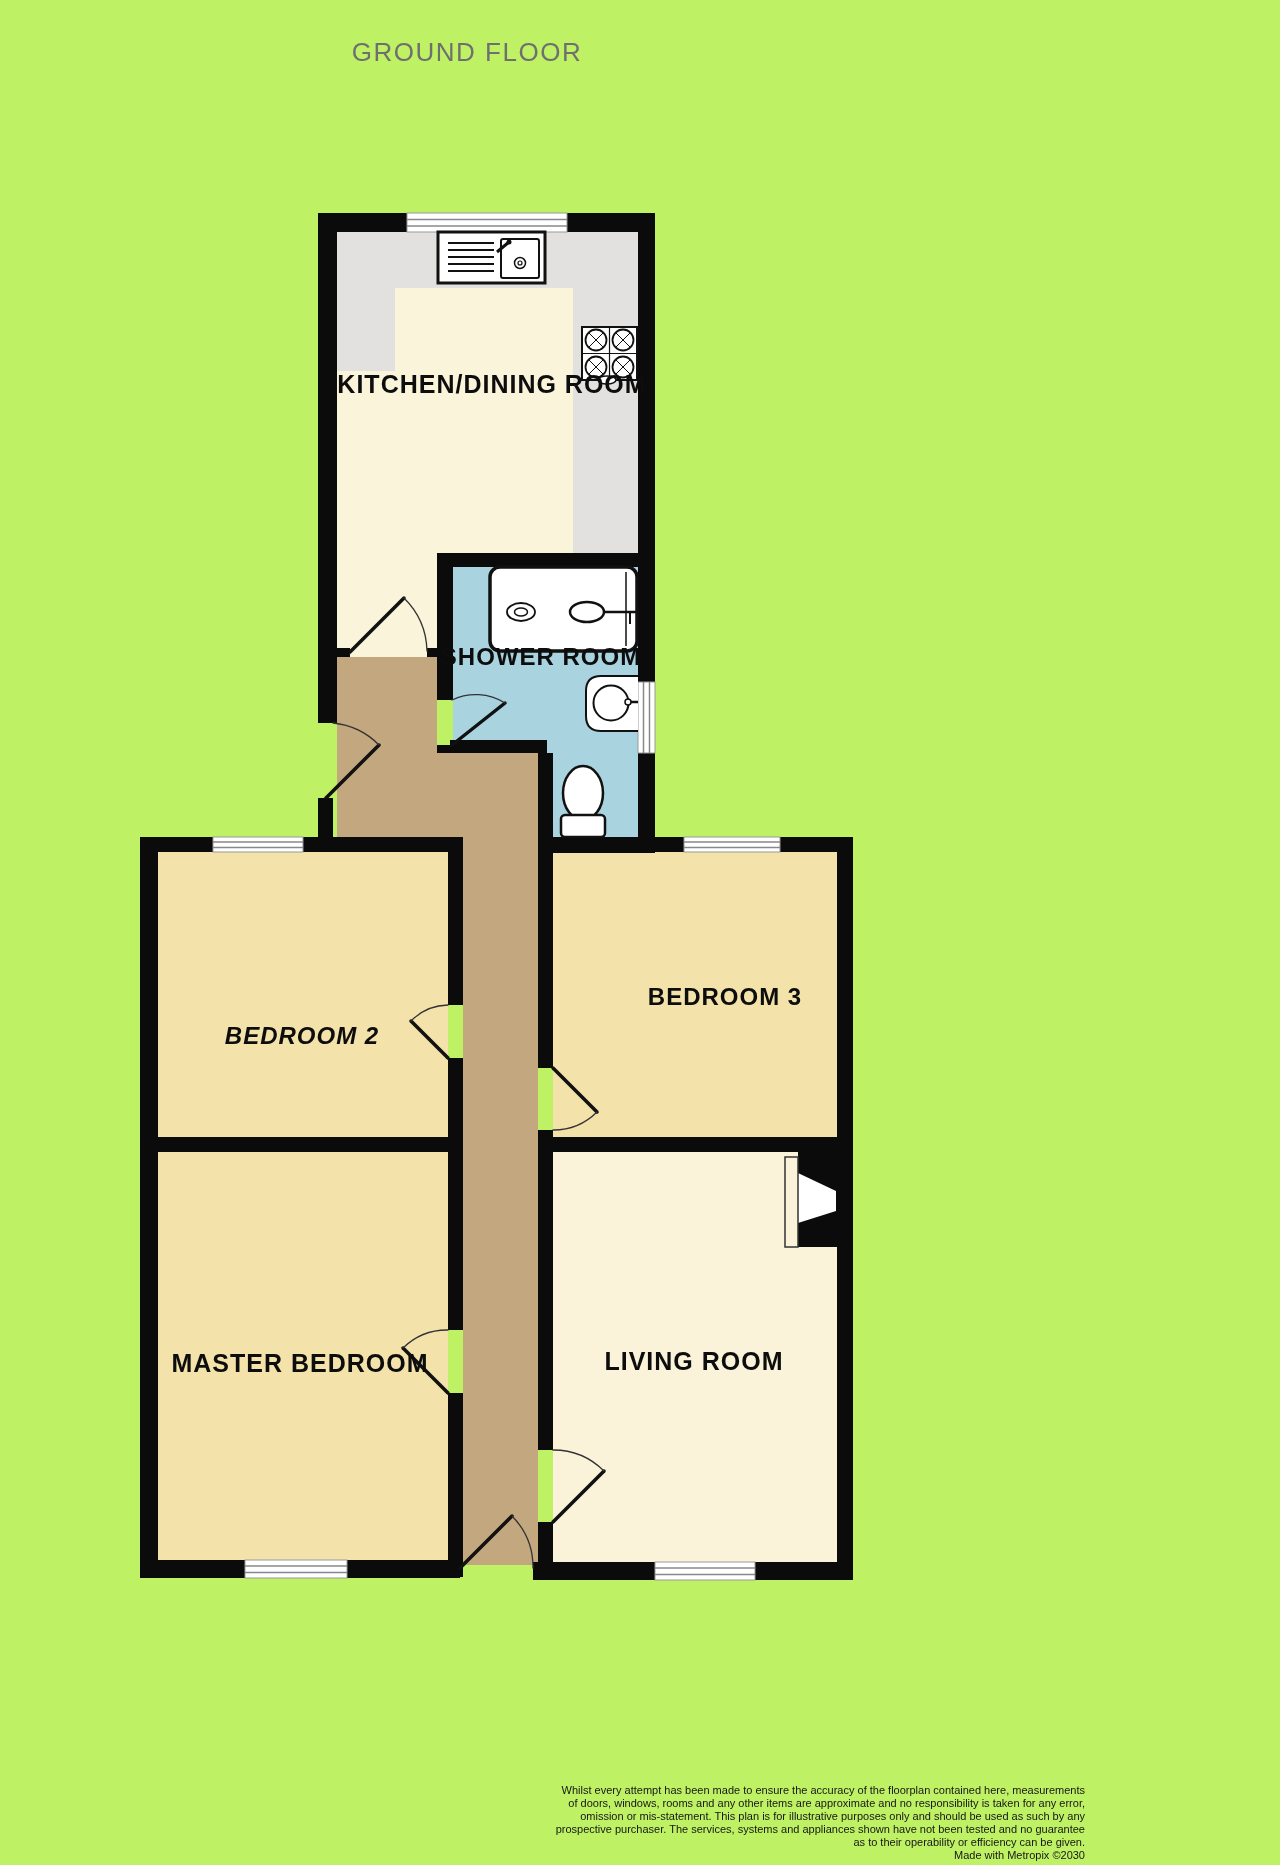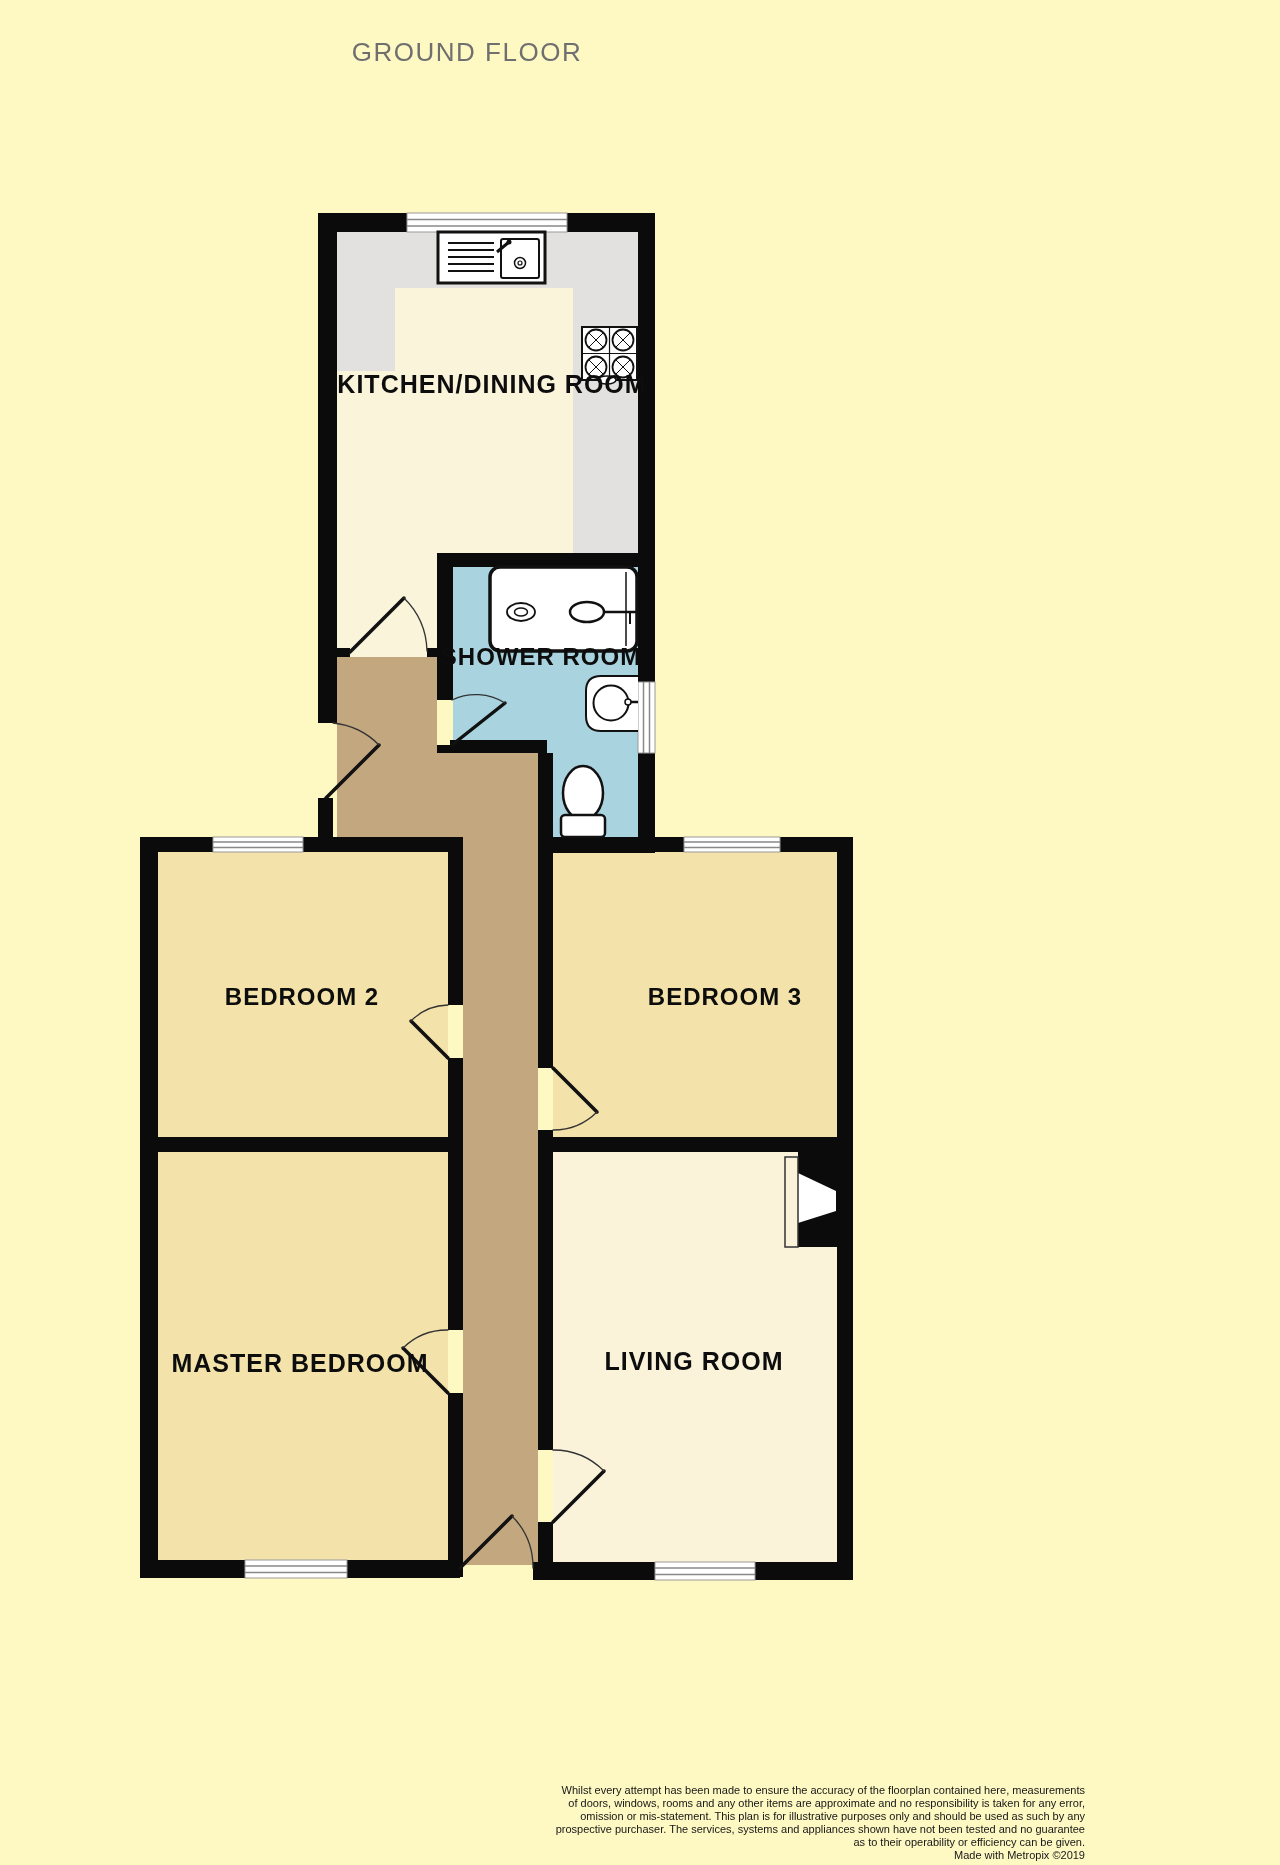--- a/index.html
+++ b/index.html
@@ -1,16 +1,16 @@
 <!DOCTYPE html>
 <html><head>
 <meta charset="utf-8">
 <style>
   html,body{margin:0;padding:0;background:#fff;}
-  #page{position:relative;width:1280px;height:1865px;background:#fef9c3;overflow:hidden;
+  #page{position:relative;width:1280px;height:1865px;background:#bef264;overflow:hidden;
         font-family:"Liberation Sans",sans-serif;}
   #plan-svg{position:absolute;left:0;top:0;}
   .lbl{position:absolute;transform:translate(-50%,-50%);font-weight:bold;color:#0d0d0d;
        white-space:nowrap;letter-spacing:1px;z-index:5;}
   .title{position:absolute;transform:translate(-50%,-50%);color:#6f6f6f;font-size:26px;
          letter-spacing:1.5px;white-space:nowrap;z-index:5;}
   .disclaimer{position:absolute;left:755px;top:1784px;transform:translate(-50%,0);
               width:660px;text-align:right;font-size:11px;line-height:13px;color:#161616;z-index:5;}
 </style>
 </head>
@@ -189,27 +189,27 @@
       <line x1="460" y1="1568" x2="512" y2="1516" stroke="#111" stroke-width="3.5"></line>
       <path d="M 512 1516 A 73 73 0 0 1 533 1568" fill="none" stroke="#333" stroke-width="1.3"></path>
     </g>
   </g>
 </svg>
 
   <div class="title" style="left:467px;top:52px;">GROUND FLOOR</div>
 
   <div class="lbl" style="left:492px;top:384px;font-size:25px;">KITCHEN/DINING ROOM</div>
   <div class="lbl" style="left:541px;top:657px;font-size:24px;">SHOWER ROOM</div>
-  <div class="lbl" style="left:302px;top:997px;font-size:24px;">BEDROOM 2</div>
+  <div class="lbl" style="left:302px;top:1036px;font-size:24px;font-style:italic;">BEDROOM 2</div>
   <div class="lbl" style="left:725px;top:997px;font-size:24px;">BEDROOM 3</div>
   <div class="lbl" style="left:300px;top:1363px;font-size:25px;text-align:center;">MASTER BEDROOM</div>
   <div class="lbl" style="left:694px;top:1361px;font-size:25px;">LIVING ROOM</div>
 
   <div class="disclaimer">
     <div>Whilst every attempt has been made to ensure the accuracy of the floorplan contained here, measurements</div>
     <div>of doors, windows, rooms and any other items are approximate and no responsibility is taken for any error,</div>
     <div>omission or mis-statement. This plan is for illustrative purposes only and should be used as such by any</div>
     <div>prospective purchaser. The services, systems and appliances shown have not been tested and no guarantee</div>
     <div>as to their operability or efficiency can be given.</div>
-    <div>Made with Metropix ©2019</div>
+    <div>Made with Metropix ©2030</div>
   </div>
 
 </div>
 
 </body></html>

